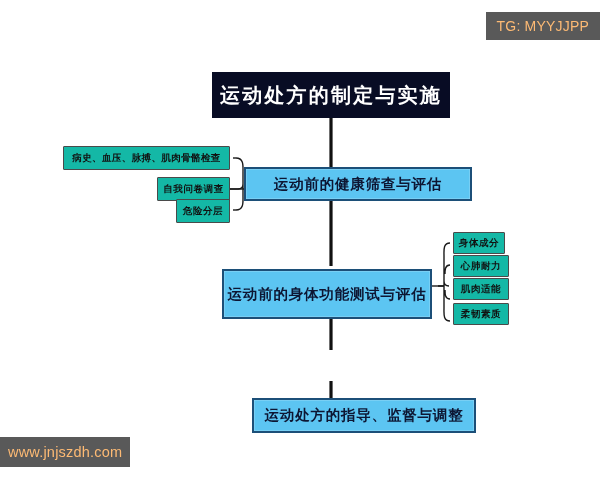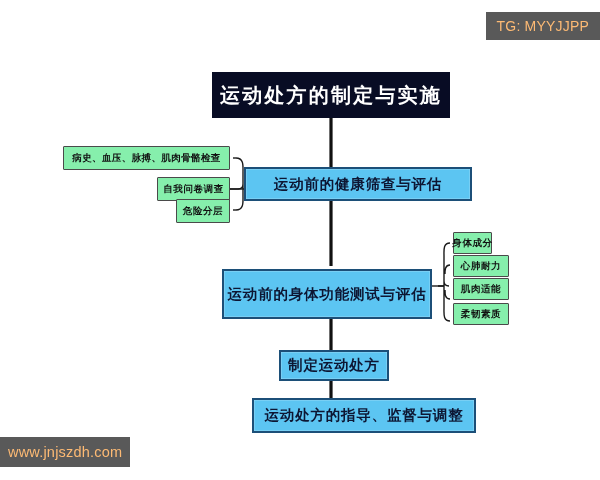--- a/index.html
+++ b/index.html
@@ -83,21 +83,21 @@
     border: 2px solid #1c4f78;
     color: #0d1633;
     font-size: 14.5px;
     font-weight: bold;
     letter-spacing: 0.8px;
     box-shadow: 0 0 0 0.5px rgba(255,255,255,0.35) inset;
   }
 
   
   .node.leaf {
-    background: #86efac;
+    background: #14b8a6;
     border: 1.4px solid #4a4a4a;
     color: #111111;
     font-size: 9.5px;
     font-weight: bold;
     letter-spacing: 0.6px;
     border-radius: 1px;
   }
   .node.leaf.wide {
     font-size: 9.5px;
     letter-spacing: 0.4px;
@@ -162,36 +162,33 @@
     <span>自我问卷调查</span>
   </div>
   <div class="node leaf" style="left:176px; top:199px; width:54px; height:24px;">
     <span>危险分层</span>
   </div>
 
   <div class="node stage" id="node-stage-2" style="left:222px; top:269px; width:210px; height:50px;">
     <span>运动前的身体功能测试与评估</span>
   </div>
 
-  <div class="node leaf" style="left:453px; top:232px; width:39px; height:22px;">
+  <div class="node leaf" style="left:453px; top:232px; width:52px; height:22px;">
     <span>身体成分</span>
   </div>
   <div class="node leaf" style="left:453px; top:255px; width:56px; height:22px;">
     <span>心肺耐力</span>
   </div>
   <div class="node leaf" style="left:453px; top:278px; width:56px; height:22px;">
     <span>肌肉适能</span>
   </div>
   <div class="node leaf" style="left:453px; top:303px; width:56px; height:22px;">
     <span>柔韧素质</span>
   </div>
 
-  <div class="node stage" id="node-stage-3" style="left:279px; top:350px; width:110px; height:31px;">
-    <span>制定运动处方</span>
-  </div>
 
   <div class="node stage" id="node-stage-4" style="left:222px; top:398px; width:224px; height:35px;margin-left:30px;">
     <span>运动处方的指导、监督与调整</span>
   </div>
 
   <div class="watermark" id="wm-top">
     <span>TG: MYYJJPP</span>
   </div>
   <div class="watermark" id="wm-bottom">
     <span>www.jnjszdh.com</span>

